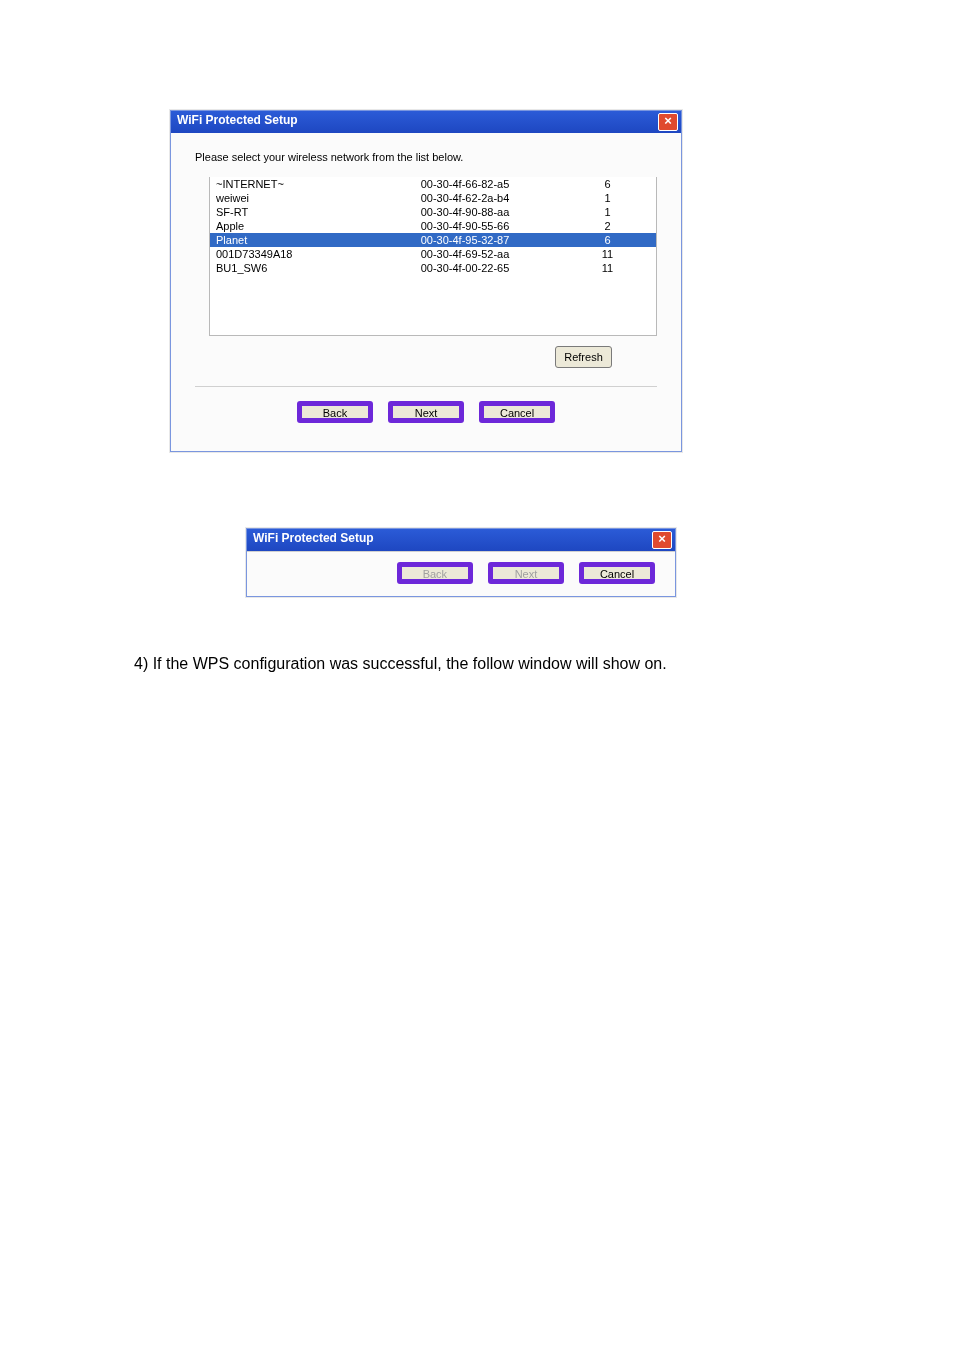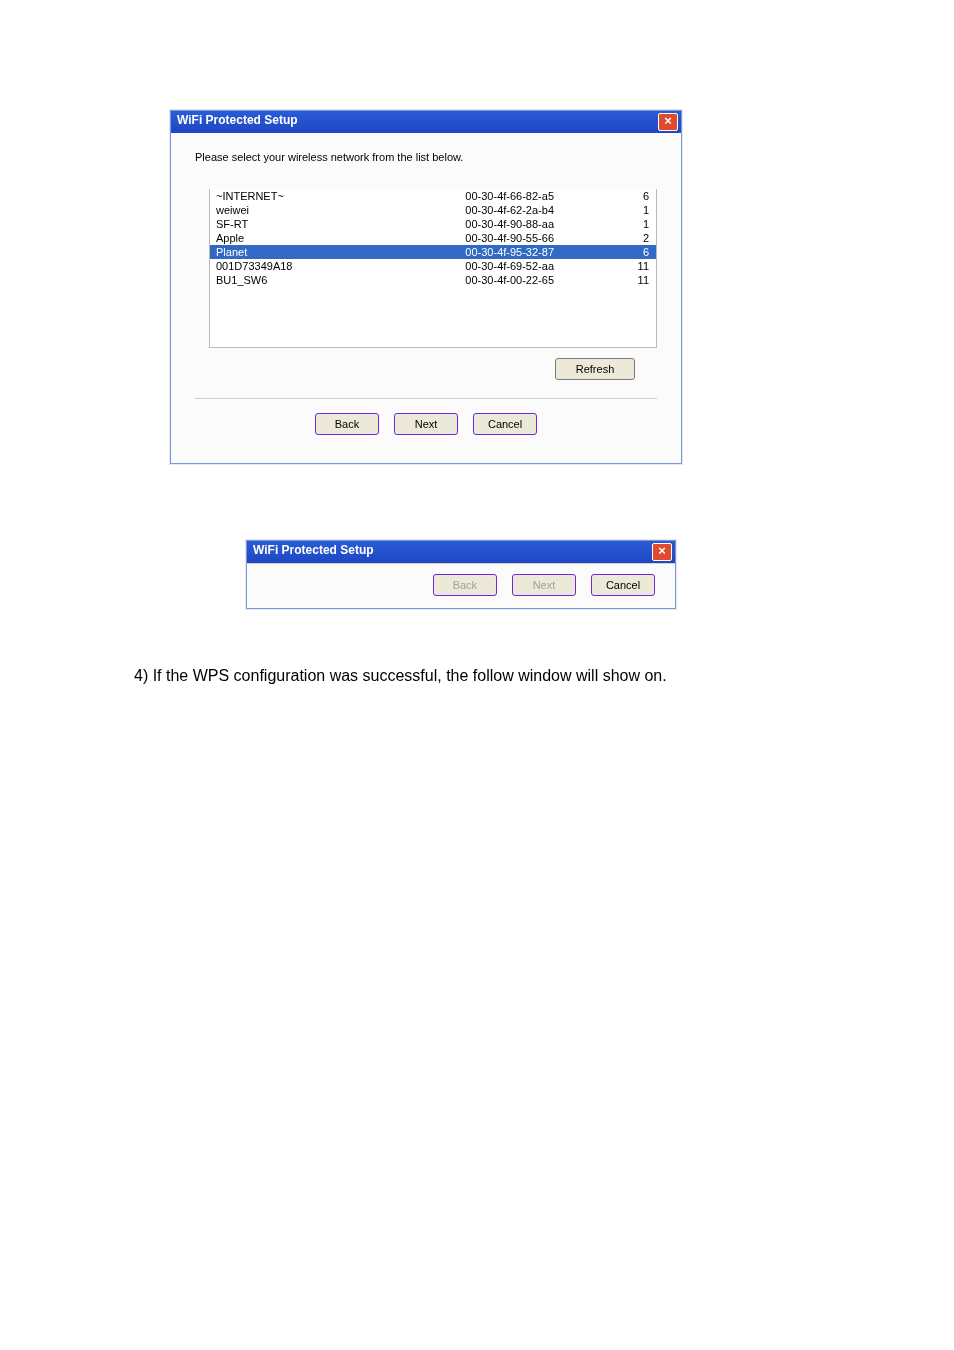--- a/index.html
+++ b/index.html
@@ -50,21 +50,21 @@
     font-size: 13px;
     line-height: 14px;
     text-align: center;
     cursor: pointer;
   }
   .d1body {
     padding: 18px 24px 14px 24px;
   }
   .prompt {
     font-size: 11px;
-    margin-bottom: 26px;
+    margin-bottom: 14px;
     color: #000;
   }
   .listbox {
     margin-left: 14px;
     width: 448px;
   }
   .listhead {
     display: flex;
     background: #ece9d8;
     border: 1px solid #b9b9b9;
@@ -87,47 +87,47 @@
     padding-bottom: 60px;
   }
   .row {
     display: flex;
     font-size: 11px;
   }
   .row > div {
     padding: 1px 6px 1px 6px;
     box-sizing: border-box;
   }
-  .row .col-mac, .row .col-chan { text-align: right; }
+  .row .col-mac, .row .col-chan { text-align: center; }
   .row.sel {
     background: #316ac5;
     color: #ffffff;
   }
   .refresh {
-    width: 80px;
+    width: 57px;
     height: 22px;
     margin: 10px 0 4px 360px;
     background: #ece9d8;
     border: 1px solid #7a7a7a;
     border-radius: 3px;
     font-size: 11px;
     cursor: pointer;
   }
   .d1buttons {
     text-align: center;
     padding: 14px 0 14px 0;
     border-top: 1px solid #d0d0d0;
     margin-top: 14px;
   }
   .winbtn {
-    width: 64px;
+    width: 76px;
     height: 22px;
     margin: 0 6px;
     background: #ece9d8;
-    border: 1px solid #6d28d9;
+    border: 5px solid #6d28d9;
     border-radius: 3px;
     font-size: 11px;
     cursor: pointer;
   }
   .winbtn[disabled] {
     color: #a0a0a0;
     cursor: default;
   }
 
   

